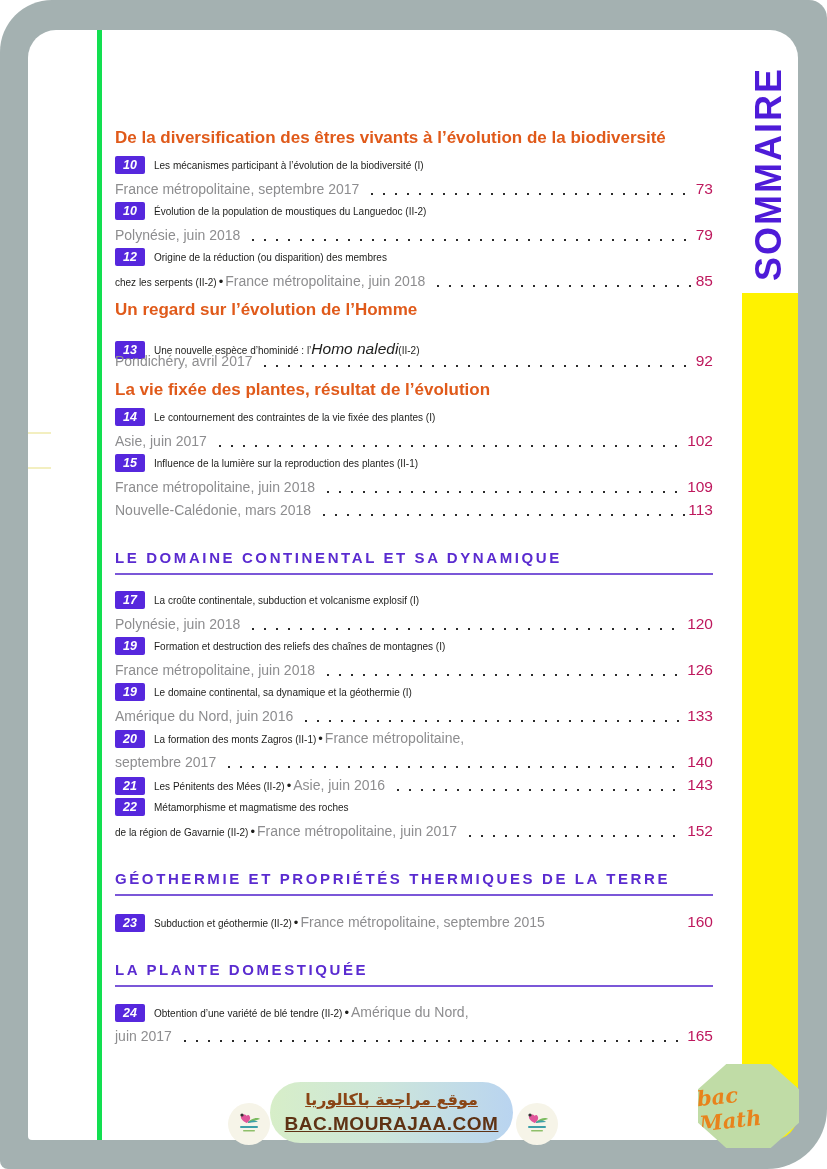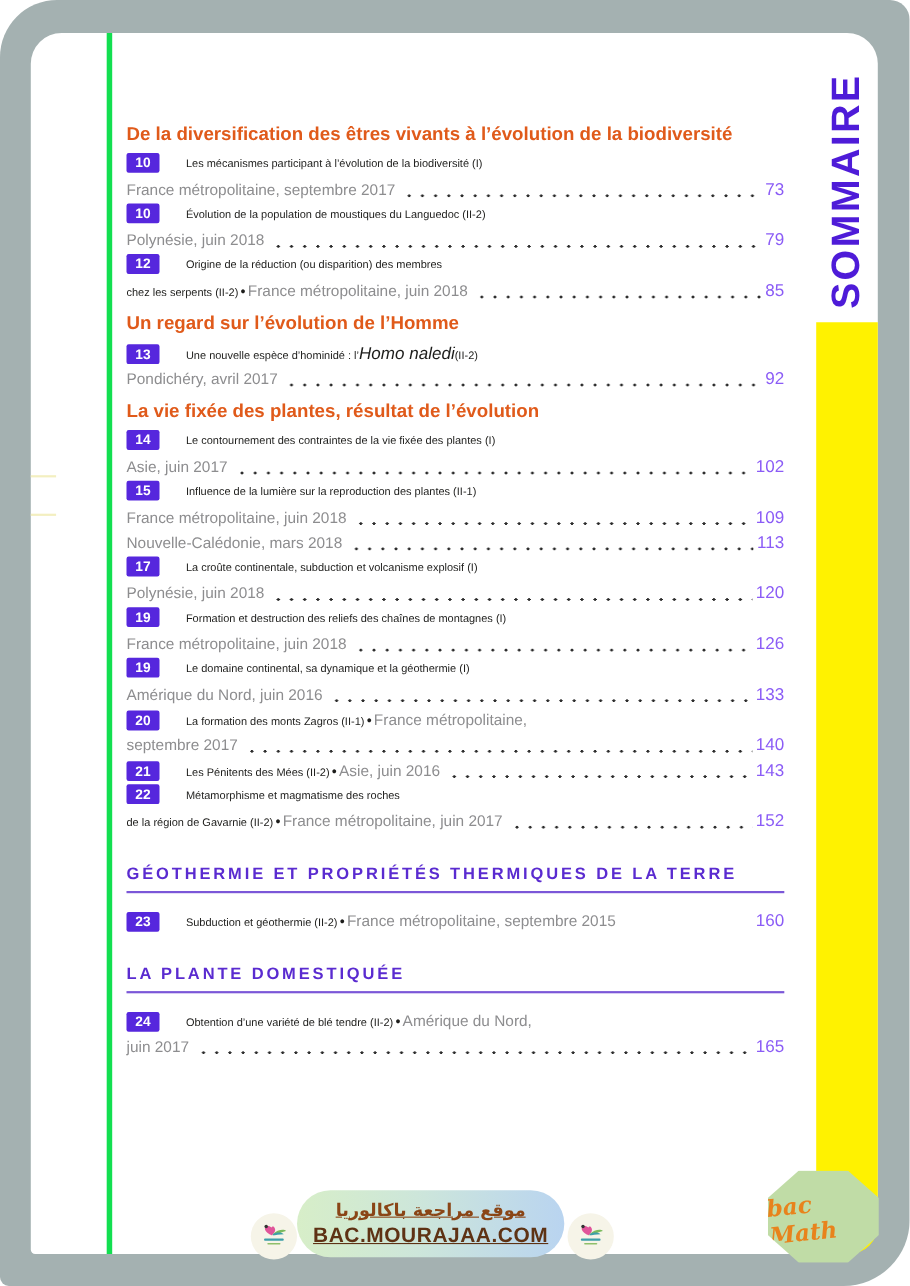--- a/index.html
+++ b/index.html
@@ -38,43 +38,43 @@
     display:flex;align-items:center;justify-content:center;
     writing-mode:vertical-rl;transform:rotate(180deg);
     font-weight:bold;font-size:36px;letter-spacing:2px;color:#4E1BD8;
   }
   
   .content{position:absolute;left:115px;top:110px;width:598px;}
   .h-orange{
     color:#E05A1A;font-weight:bold;font-size:17px;line-height:24px;
     margin:6px 0 4px;
   }
-  .h-orange:first-child{margin-top:0;}
+  .h-orange:first-child{margin-top:16px;}
   .h-purple{
     color:#5A2BD0;font-weight:bold;font-size:15px;letter-spacing:2.6px;
     line-height:17px;padding-bottom:7px;border-bottom:2px solid #7B57D8;
     margin:28px 0 14px;
   }
   .row{display:flex;align-items:baseline;height:23px;line-height:23px;white-space:nowrap;}
   .badge{
     display:inline-block;width:30px;height:18px;line-height:18px;text-align:center;
     background:#5627DD;color:#ffffff;font-size:12.5px;font-weight:bold;
-    border-radius:2px;margin-right:24px;flex:0 0 auto;
+    border-radius:2px;margin-right:9px;flex:0 0 auto;font-style:italic;
   }
   .seg-black{color:#1D1D1B;font-size:10px;}
-  .seg-italic{color:#1D1D1B;font-size:15.5px;font-style:italic;}
+  .seg-italic{color:#1D1D1B;font-size:15.5px;font-style:italic;margin-top:11px;}
   .seg-gray{color:#8D8D8F;font-size:14px;}
   .seg-bullet{color:#1D1D1B;font-size:13px;margin:0 2px;}
   .leader{
     flex:1 1 auto;align-self:flex-end;height:4px;margin:0 3px 4px 7px;
     background-image:radial-gradient(circle,#2B2B2B 1.35px,transparent 1.5px);
     background-size:12px 4px;background-repeat:repeat-x;background-position:left center;
   }
   .spacer{flex:1 1 auto;}
-  .page-num{color:#8b5cf6;font-size:15.5px;flex:0 0 auto;}
+  .page-num{color:#be185d;font-size:15.5px;flex:0 0 auto;}
   
   .bacmath{
     position:absolute;left:698px;top:1064px;width:101px;height:84px;
     background:#C0DCA6;
     clip-path:polygon(28% 0,72% 0,100% 30%,100% 70%,72% 100%,28% 100%,0 70%,0 30%);
     display:flex;align-items:center;justify-content:center;
   }
   .bacmath span{
     font-family:"DejaVu Serif","Liberation Serif",serif;
     font-style:italic;font-size:21px;color:#E8831C;transform:rotate(-6deg);
@@ -174,20 +174,21 @@
     <div class="row">
       <span class="seg-gray">France métropolitaine, juin 2018</span>
       <span class="leader"></span>
       <span class="page-num">109</span>
     </div>
     <div class="row">
       <span class="seg-gray">Nouvelle-Calédonie, mars 2018</span>
       <span class="leader"></span>
       <span class="page-num">113</span>
     </div>
+    <div class="h-purple">LE DOMAINE CONTINENTAL ET SA DYNAMIQUE</div>
     <div class="row">
       <span class="badge">17</span>
       <span class="seg-black">La croûte continentale, subduction et volcanisme explosif (I)</span>
     </div>
     <div class="row">
       <span class="seg-gray">Polynésie, juin 2018</span>
       <span class="leader"></span>
       <span class="page-num">120</span>
     </div>
     <div class="row">

